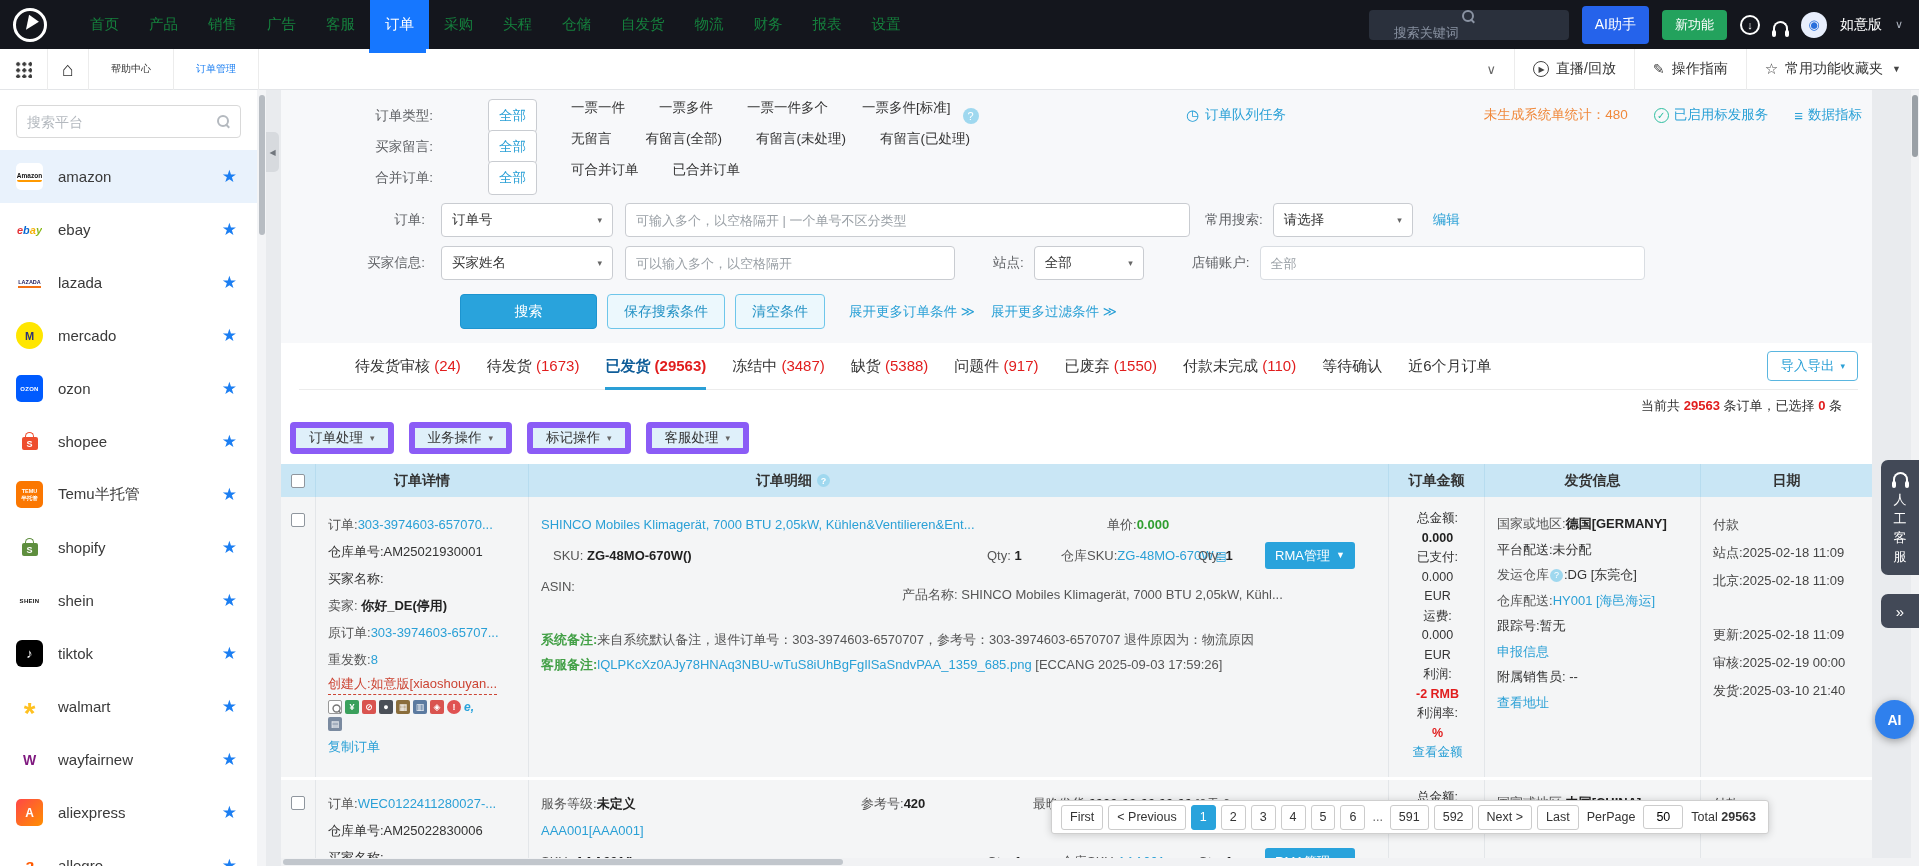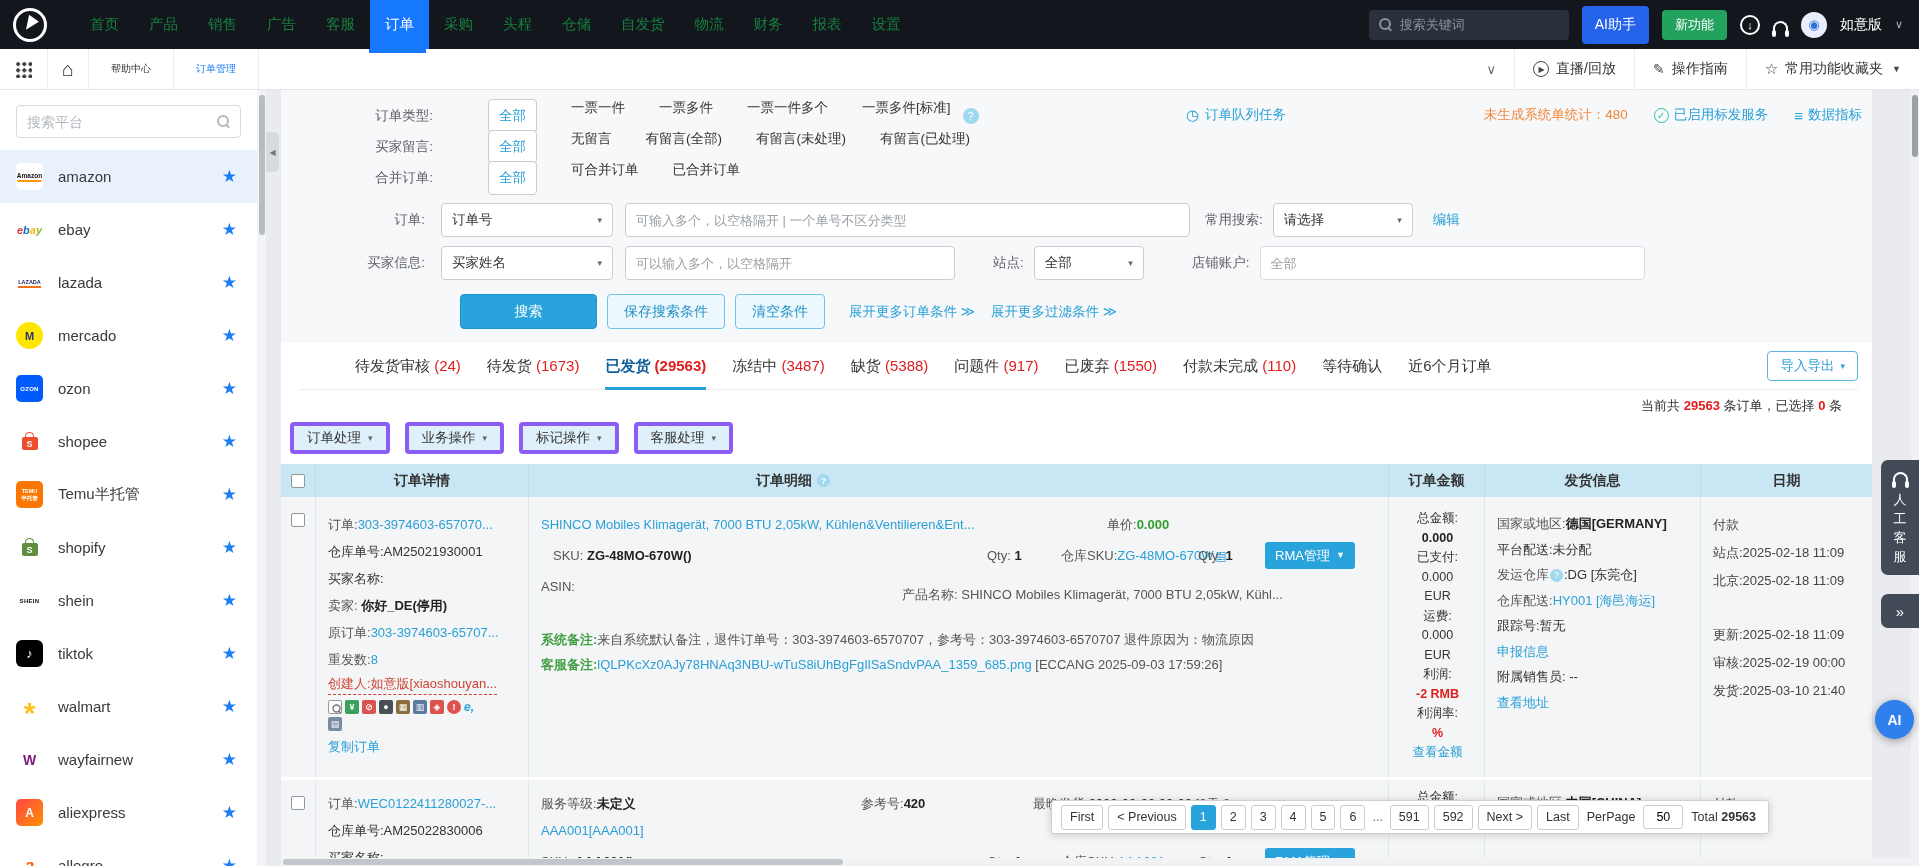--- a/index.html
+++ b/index.html
@@ -12,21 +12,21 @@
   .logo { width:34px; height:34px; border:3px solid #fff; border-radius:50%; margin-left:13px;
     position:relative; flex-shrink:0; }
   .logo::after { content:""; position:absolute; left:8px; top:6px; width:0; height:0;
     border-left:6px solid transparent; border-right:6px solid transparent; border-top:14px solid #fff;
     transform:rotate(35deg); }
   .nav-items { display:flex; height:100%; margin-left:28px; }
   .nav-item { padding:0 15px; display:flex; align-items:center; color:#15803d; font-size:14.5px; cursor:pointer; }
   .nav-item.active { background:#1677ff; color:#fff; }
   .nav-right { margin-left:auto; display:flex; align-items:center; gap:13px; padding-right:16px; }
   .nav-search { width:200px; height:30px; background:#2a303c; border-radius:4px; display:flex;
-    align-items:center; padding:0 10px; gap:8px; color:#8a93a3; }
+    align-items:center; padding:0 10px; gap:8px; color:#8a93a3;flex-direction:column; }
   .nav-search input { background:transparent; border:none; outline:none; color:#aab1bd; font-size:13px; width:150px; }
   .nav-search input::placeholder { color:#8a93a3; }
   .btn-ai { background:#2563eb; color:#fff; height:38px; padding:0 13px; border-radius:4px;
     font-size:14px; display:flex; align-items:center; cursor:pointer; }
   .btn-new { background:#23a25d; color:#fff; height:30px; padding:0 13px; border-radius:4px;
     font-size:13px; display:flex; align-items:center; cursor:pointer; }
   .circle-ic { width:20px; height:20px; border:2px solid #fff; border-radius:50%; color:#fff;
     font-size:11px; display:flex; align-items:center; justify-content:center; }
   .headset { display:inline-block; width:15px; height:10px; border:2px solid currentColor;
     border-bottom:none; border-radius:8px 8px 0 0; position:relative; }
@@ -144,21 +144,21 @@
   .tab.active { color:#0f5d99; font-weight:bold; }
   .tab.active .cnt { font-weight:bold; }
   .tab.active::after { content:""; position:absolute; left:0; right:0; bottom:-1px; height:3px; background:#2a9fd6; }
   .btn-impexp { position:absolute; right:14px; top:8px; height:30px; padding:0 12px; border:1px solid #5ab6e0;
     color:#2aa0d6; border-radius:4px; background:#fff; font-size:13.5px; display:flex; align-items:center;
     gap:6px; cursor:pointer; }
   .summary { text-align:right; padding:7px 16px 4px 0; font-size:13px; color:#333; }
   .summary b { color:#e11d1d; }
 
   .actions { display:flex; gap:15px; padding:3px 0 0 9px; }
-  .act-btn { height:32px; padding:0 13px; background:#dff0fa; border:4px solid #8b5cf6; border-radius:4px;
+  .act-btn { height:32px; padding:0 13px; background:#dff0fa; border:6px solid #8b5cf6; border-radius:4px;
     font-size:13.5px; color:#333; display:flex; align-items:center; gap:7px; cursor:pointer; }
 
   
   .tbl { margin-top:10px; }
   .thead { display:flex; height:33px; background:#c9e6f5; font-weight:bold; font-size:14px; color:#333; align-items:center; }
   .th { display:flex; align-items:center; justify-content:center; height:100%; border-right:1px solid #b7dcef; }
   .col-cb { width:35px; flex-shrink:0; }
   .col-detail { width:213px; flex-shrink:0; }
   .col-item { width:860px; flex-shrink:0; }
   .col-amount { width:96px; flex-shrink:0; }

